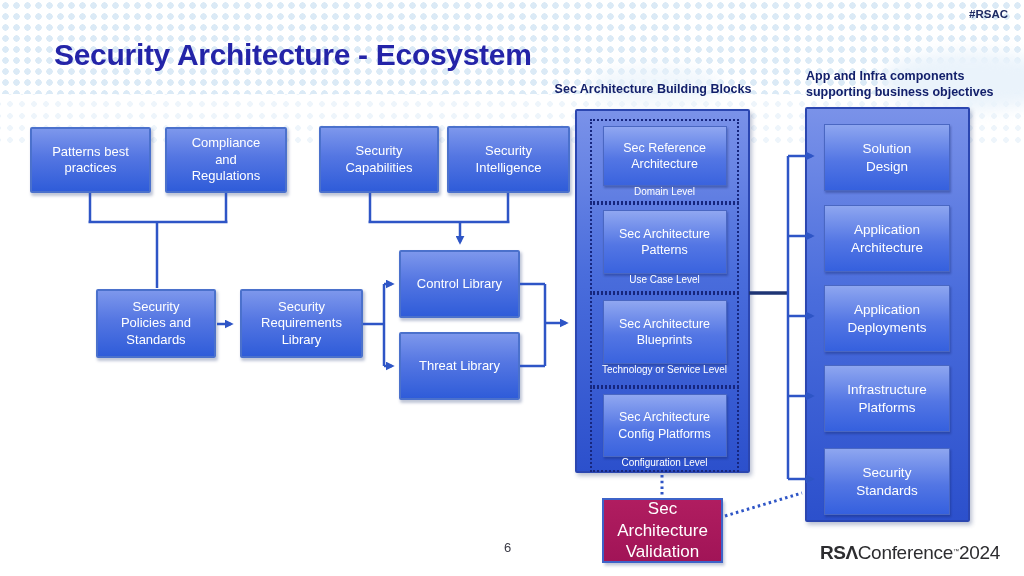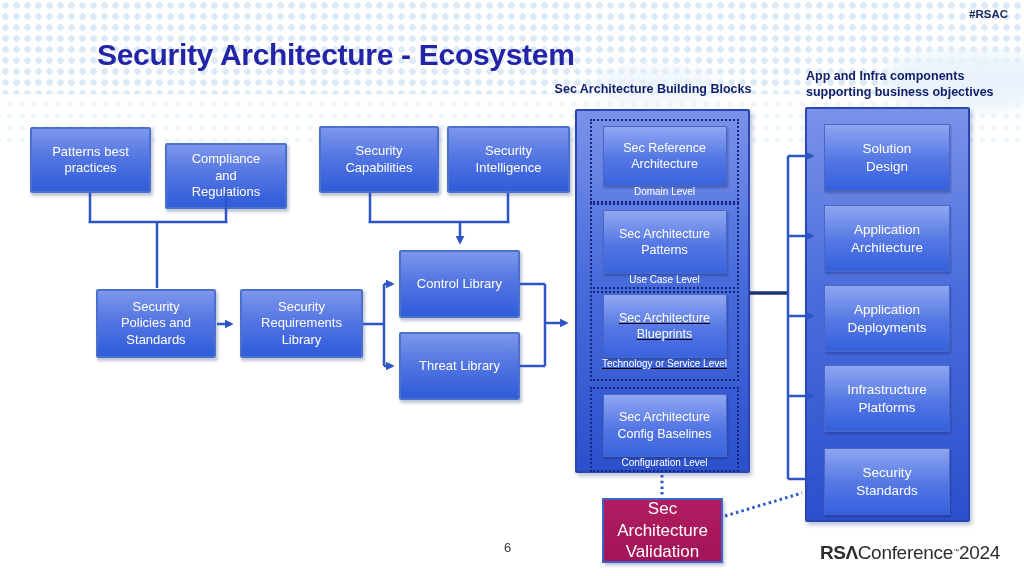--- a/index.html
+++ b/index.html
@@ -16,36 +16,36 @@
   .dots2{
     position:absolute;left:0;top:94px;right:0;height:52px;opacity:.45;
     background-image:radial-gradient(circle, var(--dots,#d9e9f6) 2.6px, transparent 3px);
     background-size:12px 12px;background-position:4px 4px;
   }
   .cloud{position:absolute;background:#eaf3fb;border-radius:50%;filter:blur(8px);}
   .cloud.c1{left:880px;top:52px;width:180px;height:58px;}
   .cloud.c2{left:590px;top:66px;width:130px;height:40px;opacity:.7;}
 
   .hashtag{position:absolute;top:8px;right:16px;font-size:11.5px;font-weight:bold;color:#1d2a63;}
-  .title{position:absolute;left:54px;top:38px;font-size:30px;font-weight:bold;color:var(--title,#2424a8);letter-spacing:-.3px;margin-left:43px;}
+  .title{position:absolute;left:54px;top:38px;font-size:30px;font-weight:bold;color:var(--title,#2424a8);letter-spacing:-.3px;}
 
   .hdr{position:absolute;font-weight:bold;color:var(--header-text,#13206b);}
   .hdr.bb{left:545px;top:82px;width:216px;text-align:center;font-size:12.5px;}
   .hdr.ai{left:806px;top:69px;width:215px;font-size:12.5px;line-height:1.25;}
 
   
   .node{
     position:absolute;box-sizing:border-box;display:flex;align-items:center;justify-content:center;
     text-align:center;color:#fff;font-size:13px;line-height:1.26;padding:0 15px;
     background:linear-gradient(180deg,var(--node-gradient-top,#7d97ec) 0%,#5476e2 45%,var(--node-gradient-bottom,#2f5cd9) 100%);
     border:2px solid var(--node-border,#4b71cc);border-radius:2px;
     box-shadow:1.5px 2.5px 3px rgba(30,50,110,.28);
   }
   .n-industry{left:30px;top:127px;width:121px;height:66px;}
-  .n-compliance{left:165px;top:127px;width:122px;height:66px;padding:0 19px;margin-top:16px;}
+  .n-compliance{left:165px;top:127px;width:122px;height:66px;padding:0 19px;}
   .n-capabilities{left:311px;top:126px;width:120px;height:67px;margin-left:8px;}
   .n-intelligence{left:447px;top:126px;width:123px;height:67px;}
   .n-policies{left:96px;top:289px;width:120px;height:69px;padding:0 16px;}
   .n-requirements{left:240px;top:289px;width:123px;height:69px;padding:0 17px;}
   .n-control{left:399px;top:250px;width:121px;height:68px;}
   .n-threat{left:399px;top:332px;width:121px;height:68px;}
 
   
   .panel{
     position:absolute;box-sizing:border-box;border:2px solid var(--panel-border,#2b46b0);border-radius:2px;
@@ -55,21 +55,21 @@
   .panel.mid{left:575px;top:109px;width:175px;height:364px;}
   .panel.right{left:805px;top:107px;width:165px;height:415px;}
 
   .bb-section{
     position:absolute;left:13px;width:149px;box-sizing:border-box;
     border:2px dotted #16267e;display:flex;flex-direction:column;align-items:center;
     padding:5px 0 1px;
   }
   .bb-s1{top:8px;height:84px;}
   .bb-s2{top:92px;height:90px;}
-  .bb-s3{top:176px;height:94px;text-decoration:underline;}
+  .bb-s3{top:182px;height:94px;}
   .bb-s4{top:276px;height:85px;}
   .bb-box{
     box-sizing:border-box;width:124px;display:flex;align-items:center;justify-content:center;
     text-align:center;color:#fff;font-size:12.5px;line-height:1.3;flex:0 0 auto;
     background:linear-gradient(180deg,#90a7f1 0%,#5376e4 55%,#3a63de 100%);
     border:1px solid #4a67c2;box-shadow:1px 1.5px 2px rgba(20,35,100,.35);
   }
   .bb-s1 .bb-box{height:60px;}
   .bb-s2 .bb-box{height:64px;}
   .bb-s3 .bb-box{height:64px;}
@@ -143,21 +143,21 @@
     </div>
     <div class="bb-section bb-s2">
       <div class="bb-box">Sec Architecture Patterns</div>
       <div class="bb-level">Use Case Level</div>
     </div>
     <div class="bb-section bb-s3">
       <div class="bb-box">Sec Architecture Blueprints</div>
       <div class="bb-level">Technology or Service Level</div>
     </div>
     <div class="bb-section bb-s4">
-      <div class="bb-box">Sec Architecture Config Baselines</div>
+      <div class="bb-box">Sec Architecture Config Platforms</div>
       <div class="bb-level">Configuration Level</div>
     </div>
   </div>
 
   <div class="panel right">
     <div class="app-box app-1">Solution Design</div>
     <div class="app-box app-2">Application Architecture</div>
     <div class="app-box app-3">Application Deployments</div>
     <div class="app-box app-4">Infrastructure Platforms</div>
     <div class="app-box app-5">Security Standards</div>

